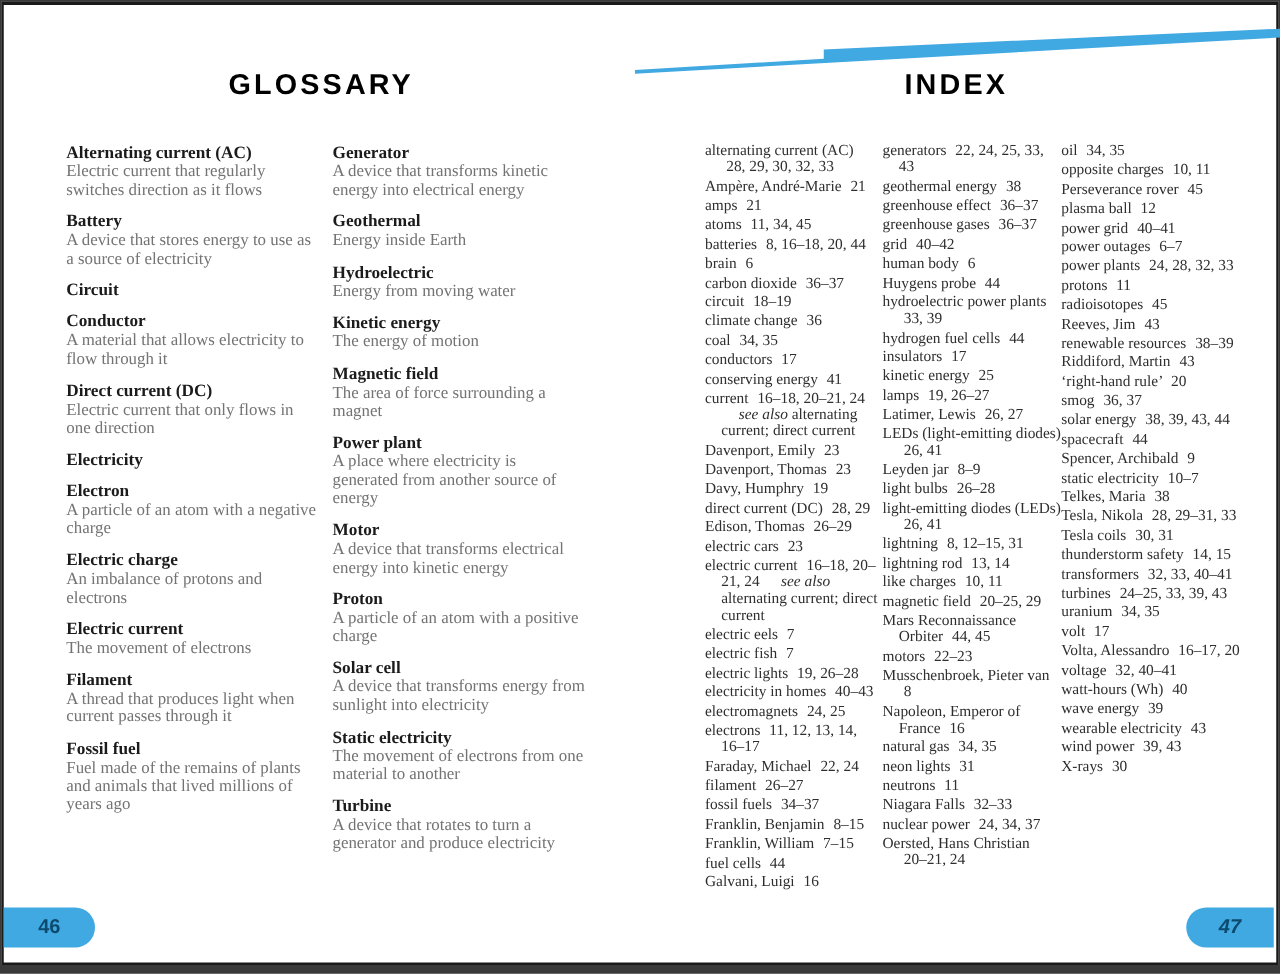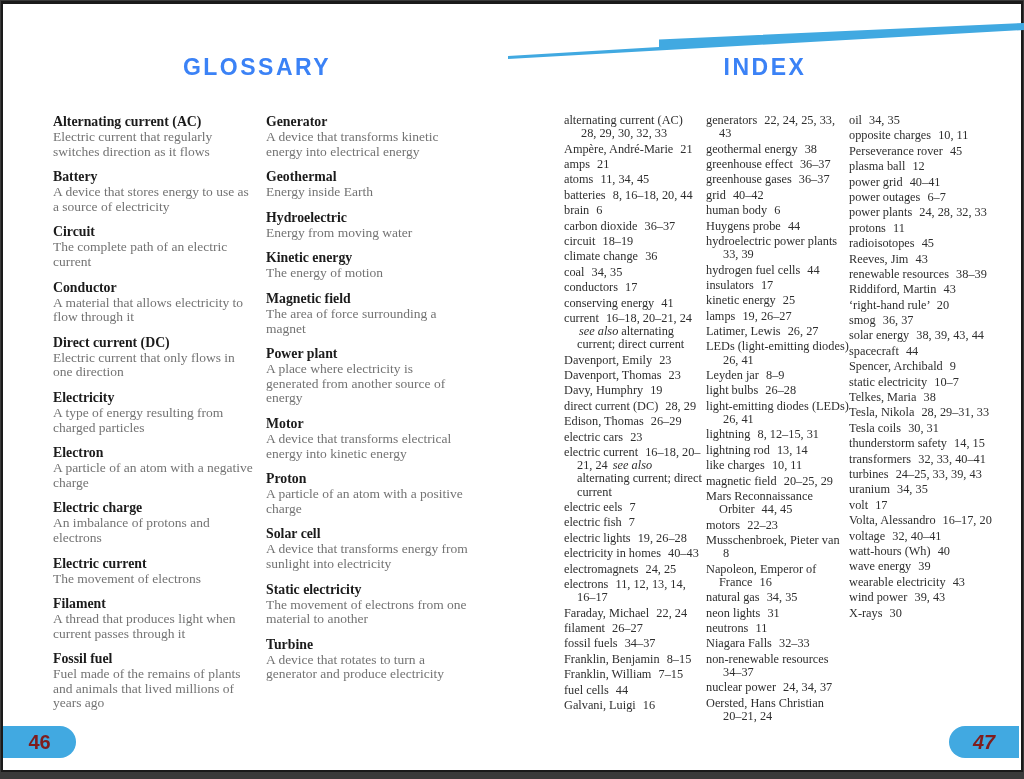--- a/index.html
+++ b/index.html
@@ -5,42 +5,42 @@
   html,body{margin:0;padding:0;}
   .screen{position:relative;width:1024px;height:779px;background:#3a3a3a;overflow:hidden;
           font-family:"Liberation Serif", serif;color:#2b2b2b;}
   .sheet{position:absolute;left:1px;top:1px;width:1018px;height:766px;background:#ffffff;
          border:2px solid #1a1a1a;border-top-width:3px;}
   .page{position:absolute;top:0;height:100%;}
   .page-left{left:0;width:508px;}
   .page-right{left:508px;width:508px;}
   .page-title{position:absolute;top:50px;left:0;width:100%;text-align:center;
               font-family:"Liberation Sans", sans-serif;font-weight:700;font-size:23px;
-              letter-spacing:2.5px;color:#3b82f6;}
+              letter-spacing:2.5px;color:#000000;}
   
   .gloss-col{position:absolute;top:110px;}
   .gloss-col-0{left:50px;width:202px;}
   .gloss-col-1{left:263px;width:202px;}
   .g-entry{margin-bottom:10px;}
   .g-term{font-weight:700;font-size:13.8px;line-height:15px;color:#1b1b1b;margin-bottom:1px;}
   .g-def{font-size:13.5px;line-height:14.6px;color:#737373;}
   
   .index-col{position:absolute;top:110px;}
   .index-col-0{left:53px;width:141px;}
   .index-col-1{left:195px;width:143px;font-family:Liberation Serif, serif;}
   .index-col-2{left:338px;width:153px;}
   .i-entry{font-size:12.3px;line-height:13.2px;margin-bottom:2.2px;
            padding-left:13px;text-indent:-13px;color:#2e2e2e;}
   .i-term{color:#2e2e2e;}
   .i-pages{margin-left:4px;}
-  .i-see{font-style:italic;margin-left:2px;}
+  .i-see{font-style:italic;margin-left:14px;}
   
   .badge{position:absolute;top:722px;height:32px;background:#41a9e1;
          display:flex;align-items:center;justify-content:center;
-         font-family:"Liberation Sans", sans-serif;font-weight:700;font-size:20px;color:#7f1d1d;}
+         font-family:"Liberation Sans", sans-serif;font-weight:700;font-size:16px;color:#0c4a6e;}
   .badge-left{left:0;width:73px;border-radius:0 17px 17px 0;}
   .badge-right{right:0;width:70px;border-radius:17px 0 0 17px;font-style:italic;}
   
   .stripe-svg{position:absolute;left:0;top:0;width:1024px;height:779px;pointer-events:none;}
 </style>
 </head>
 <body>
 
 <div class="screen">
   <div class="sheet">
@@ -51,33 +51,31 @@
           <div class="g-entry">
             <div class="g-term">Alternating current (AC)</div>
             <div class="g-def">Electric current that regularly switches direction as it flows</div>
           </div>
           <div class="g-entry">
             <div class="g-term">Battery</div>
             <div class="g-def">A device that stores energy to use as a source of electricity</div>
           </div>
           <div class="g-entry">
             <div class="g-term">Circuit</div>
-            <div class="g-def">The complete path of an electric current</div>
           </div>
           <div class="g-entry">
             <div class="g-term">Conductor</div>
             <div class="g-def">A material that allows electricity to flow through it</div>
           </div>
           <div class="g-entry">
             <div class="g-term">Direct current (DC)</div>
             <div class="g-def">Electric current that only flows in one direction</div>
           </div>
           <div class="g-entry">
             <div class="g-term">Electricity</div>
-            <div class="g-def">A type of energy resulting from charged particles</div>
           </div>
           <div class="g-entry">
             <div class="g-term">Electron</div>
             <div class="g-def">A particle of an atom with a negative charge</div>
           </div>
           <div class="g-entry">
             <div class="g-term">Electric charge</div>
             <div class="g-def">An imbalance of protons and electrons</div>
           </div>
           <div class="g-entry">
@@ -204,21 +202,20 @@
           <div class="i-entry"><span class="i-term">like charges</span> <span class="i-pages">10, 11</span></div>
           <div class="i-entry"><span class="i-term">magnetic field</span> <span class="i-pages">20–25, 29</span></div>
           <div class="i-entry"><span class="i-term">Mars Reconnaissance Orbiter</span> <span class="i-pages">44, 45</span></div>
           <div class="i-entry"><span class="i-term">motors</span> <span class="i-pages">22–23</span></div>
           <div class="i-entry"><span class="i-term">Musschenbroek, Pieter van</span> <span class="i-pages">8</span></div>
           <div class="i-entry"><span class="i-term">Napoleon, Emperor of France</span> <span class="i-pages">16</span></div>
           <div class="i-entry"><span class="i-term">natural gas</span> <span class="i-pages">34, 35</span></div>
           <div class="i-entry"><span class="i-term">neon lights</span> <span class="i-pages">31</span></div>
           <div class="i-entry"><span class="i-term">neutrons</span> <span class="i-pages">11</span></div>
           <div class="i-entry"><span class="i-term">Niagara Falls</span> <span class="i-pages">32–33</span></div>
-          <div class="i-entry"><span class="i-term">non-renewable resources</span> <span class="i-pages">34–37</span></div>
           <div class="i-entry"><span class="i-term">nuclear power</span> <span class="i-pages">24, 34, 37</span></div>
           <div class="i-entry"><span class="i-term">Oersted, Hans Christian</span> <span class="i-pages">20–21, 24</span></div>
         </div>
       <div class="index-col index-col-2">
           <div class="i-entry"><span class="i-term">oil</span> <span class="i-pages">34, 35</span></div>
           <div class="i-entry"><span class="i-term">opposite charges</span> <span class="i-pages">10, 11</span></div>
           <div class="i-entry"><span class="i-term">Perseverance rover</span> <span class="i-pages">45</span></div>
           <div class="i-entry"><span class="i-term">plasma ball</span> <span class="i-pages">12</span></div>
           <div class="i-entry"><span class="i-term">power grid</span> <span class="i-pages">40–41</span></div>
           <div class="i-entry"><span class="i-term">power outages</span> <span class="i-pages">6–7</span></div>

